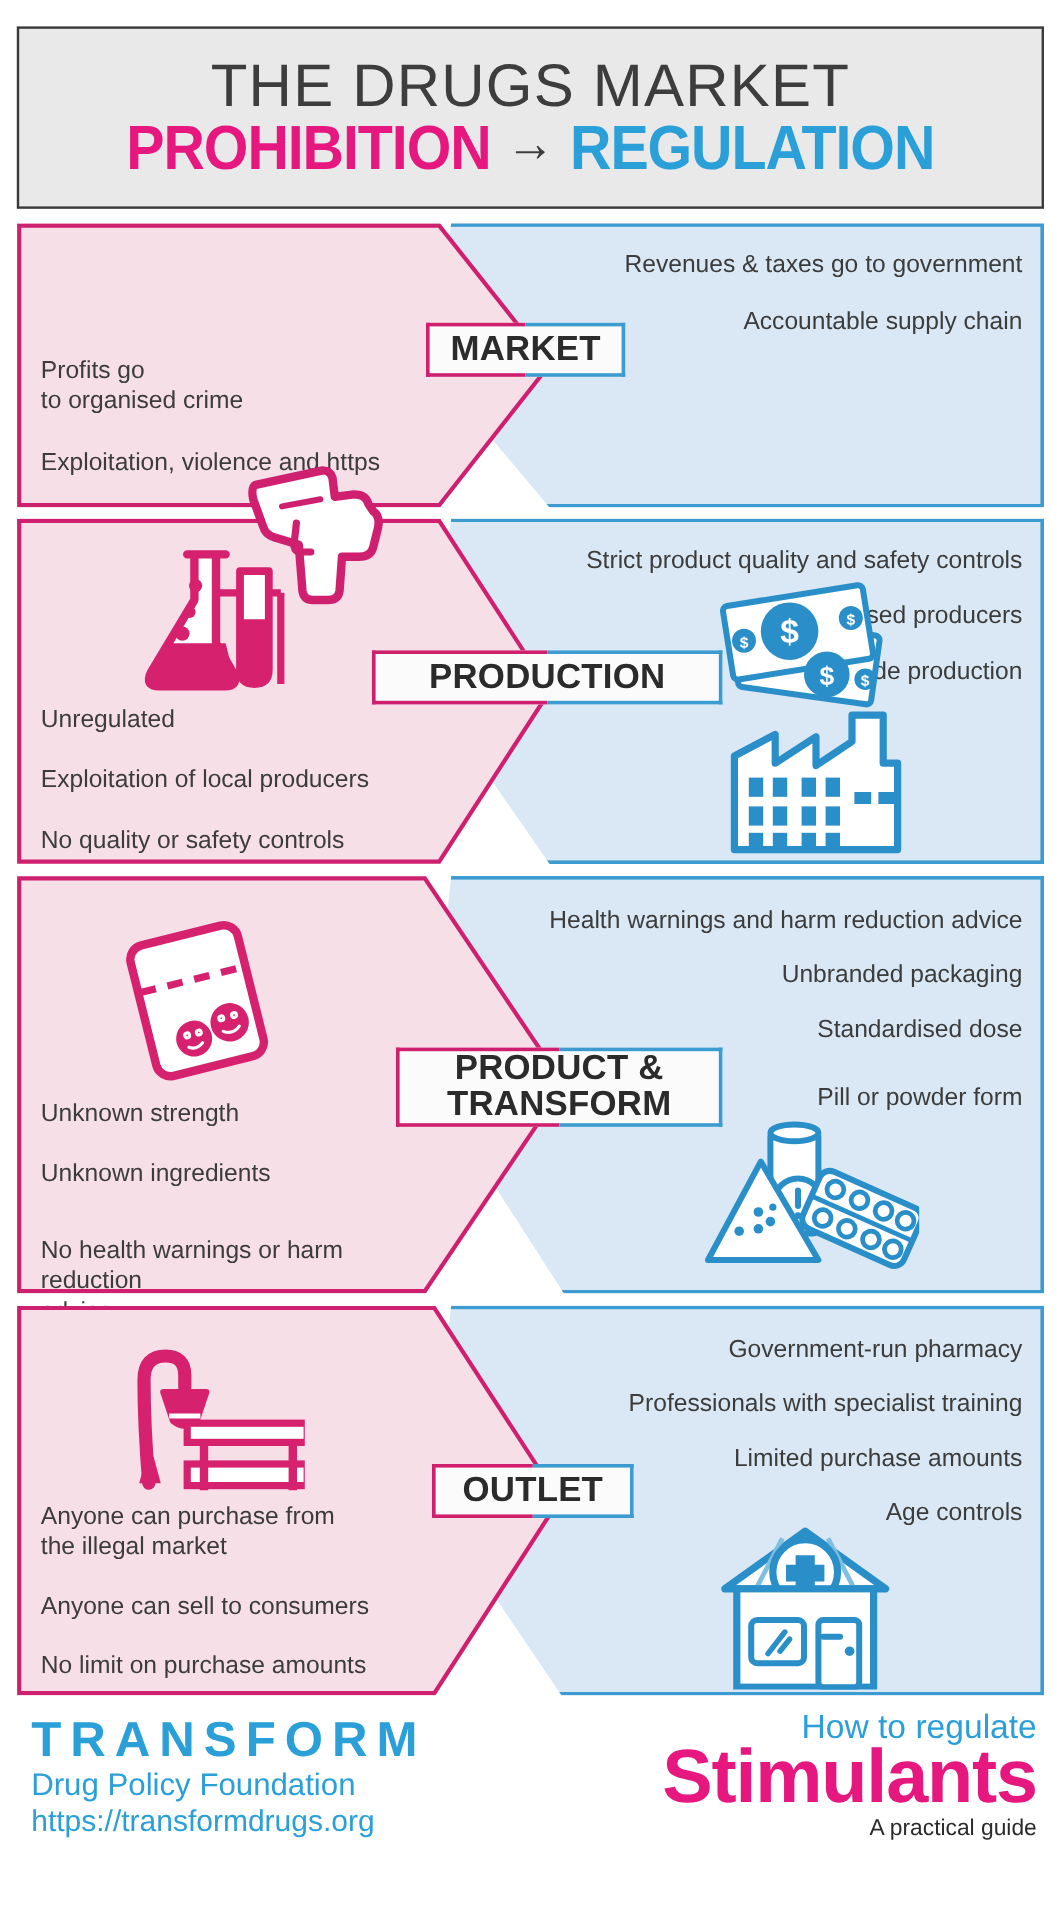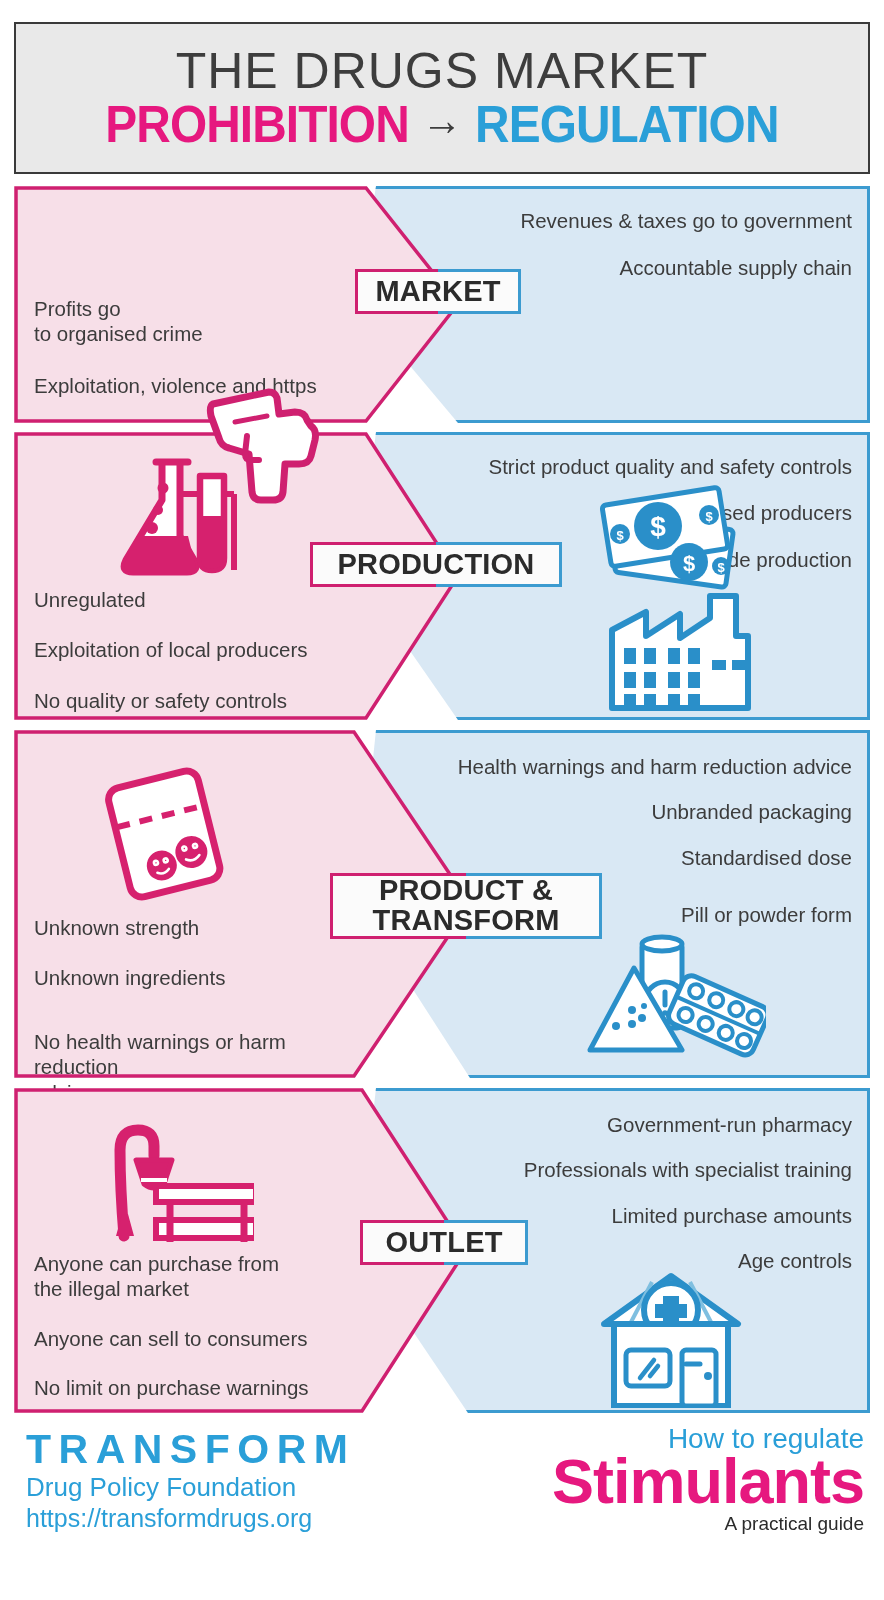--- a/index.html
+++ b/index.html
@@ -211,21 +211,21 @@
           <rect x="18" y="104" width="12" height="14"></rect>
             <rect x="38" y="104" width="12" height="14"></rect>
           <rect x="62" y="104" width="12" height="14"></rect>
             <rect x="82" y="104" width="12" height="14"></rect>
           <rect x="106" y="70" width="14" height="10"></rect>
             <rect x="126" y="70" width="14" height="10"></rect>
         </g>
       </svg>
     </div>
 
-    <div class="label-box" style="left:296px;top:110px;width:252px;height:45px;font-size:29px;">
+    <div class="label-box" style="left:296px;top:110px;width:292px;height:45px;font-size:29px;">
       <div class="lb-border-l"></div>
       <div class="lb-border-r"></div>
       <span>PRODUCTION</span>
     </div>
   </div>
 
   <div class="section" style="top:730px;height:348px;">
     <div class="blue-panel" style="clip-path:polygon(18px 0, 512px 0, 512px 348px, 112px 348px, 0 174px);
                 -webkit-clip-path:polygon(18px 0, 512px 0, 512px 348px, 112px 348px, 0 174px);"></div>
     <svg class="pink-shape" viewBox="0 0 856 348" width="856" height="348" preserveAspectRatio="none">
@@ -314,21 +314,21 @@
     <div class="blue-panel" style="clip-path:polygon(18px 0, 512px 0, 512px 325px, 110px 325px, 0 162px);
                 -webkit-clip-path:polygon(18px 0, 512px 0, 512px 325px, 110px 325px, 0 162px);"></div>
     <svg class="pink-shape" viewBox="0 0 856 325" width="856" height="325" preserveAspectRatio="none">
       <polygon points="2,2 348,2 452,162 348,323 2,323" fill="#f7dfe8" stroke="#cf2070" stroke-width="3.5"></polygon>
     </svg>
 
     <div class="col-left" style="top:163px;width:320px;">
       <p style="white-space:pre-line;">Anyone can purchase from
 the illegal market</p>
       <p style="margin-top:24px;">Anyone can sell to consumers</p>
-      <p style="margin-top:24px;">No limit on purchase warnings</p>
+      <p style="margin-top:24px;">No limit on purchase amounts</p>
     </div>
 
     <div class="col-right" style="top:24px;">
       <p>Government-run pharmacy</p>
       <p style="margin-top:20px;">Professionals with specialist training</p>
       <p style="margin-top:20px;">Limited purchase amounts</p>
       <p style="margin-top:20px;">Age controls</p>
     </div>
 
     <div class="icon-wrap" style="left:80px;top:22px;">

